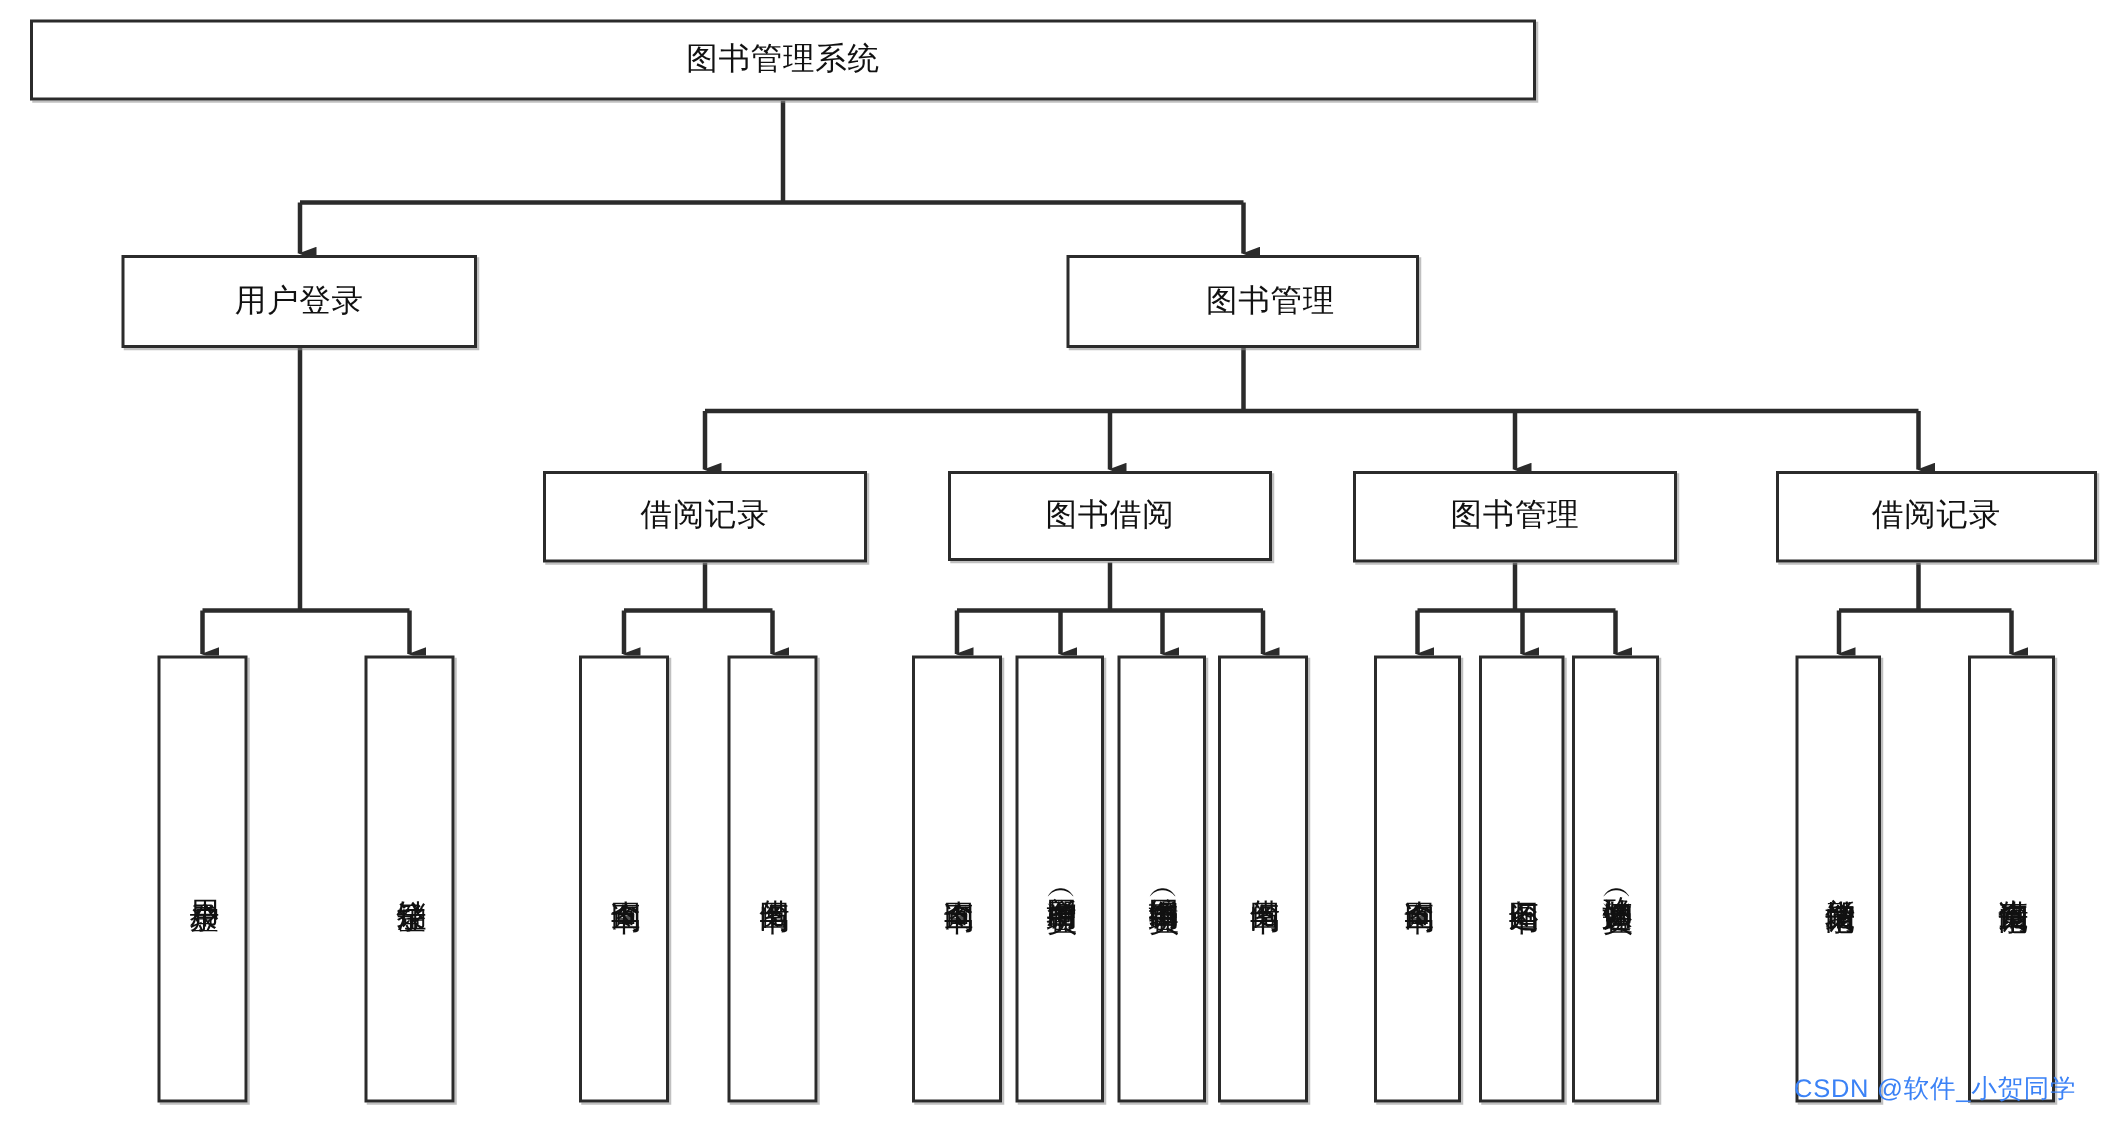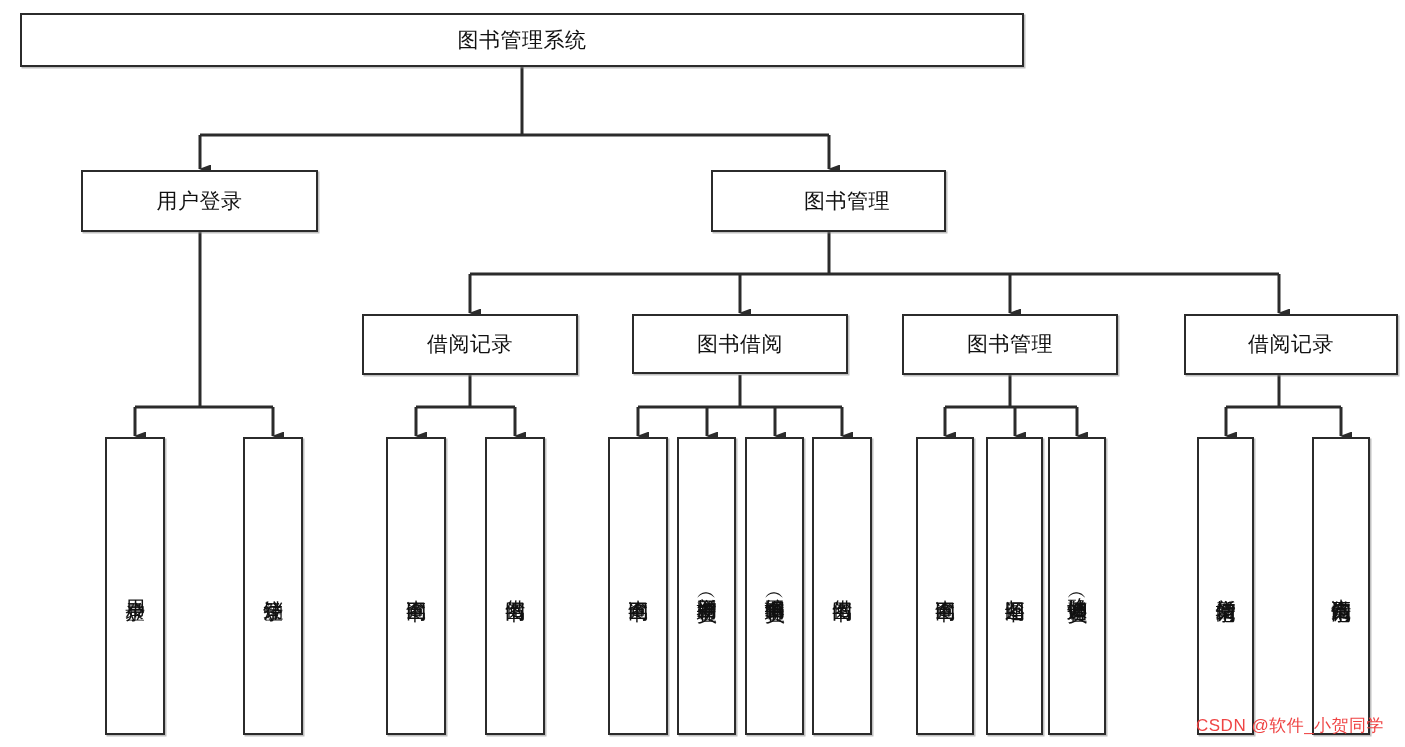--- a/index.html
+++ b/index.html
@@ -53,21 +53,21 @@
     text-orientation: upright;
     font-size: 20px;
     line-height: 1.08;
     letter-spacing: 1px;
     white-space: normal;
     max-height: 100%;
   }
   .watermark {
     position: absolute;
     font-size: 17px;
-    color: #ef4444;
+    color: #3b82f6;
     letter-spacing: 0.5px;
     white-space: nowrap;
     font-family: "Liberation Sans", "DejaVu Sans", sans-serif;
   }
 </style>
 </head>
 <body>
 
 <div id="canvas">
   <svg class="edges" viewBox="0 0 1405 747">

